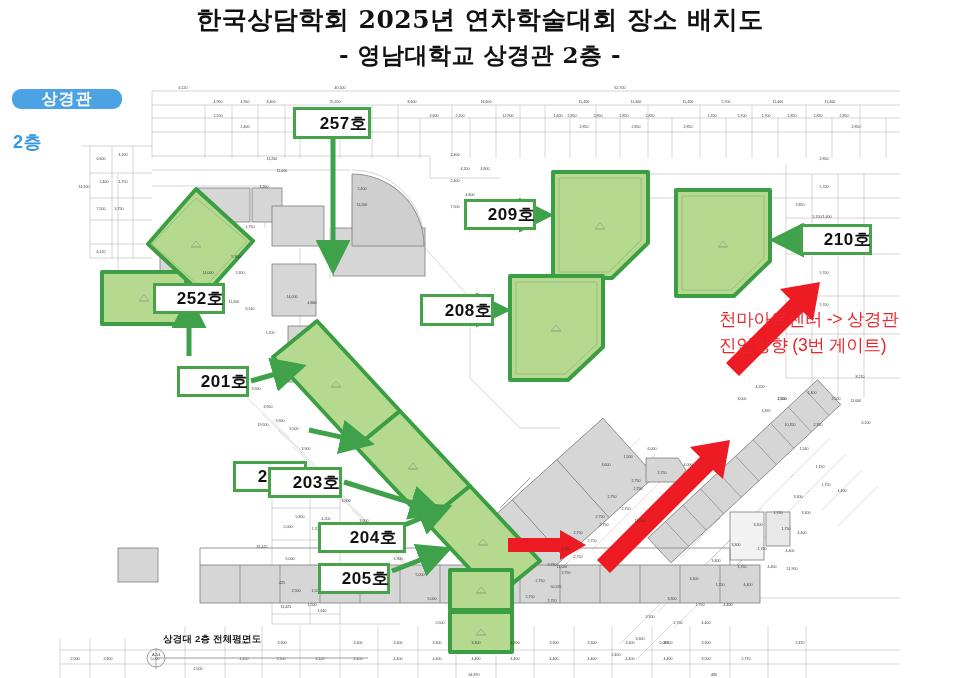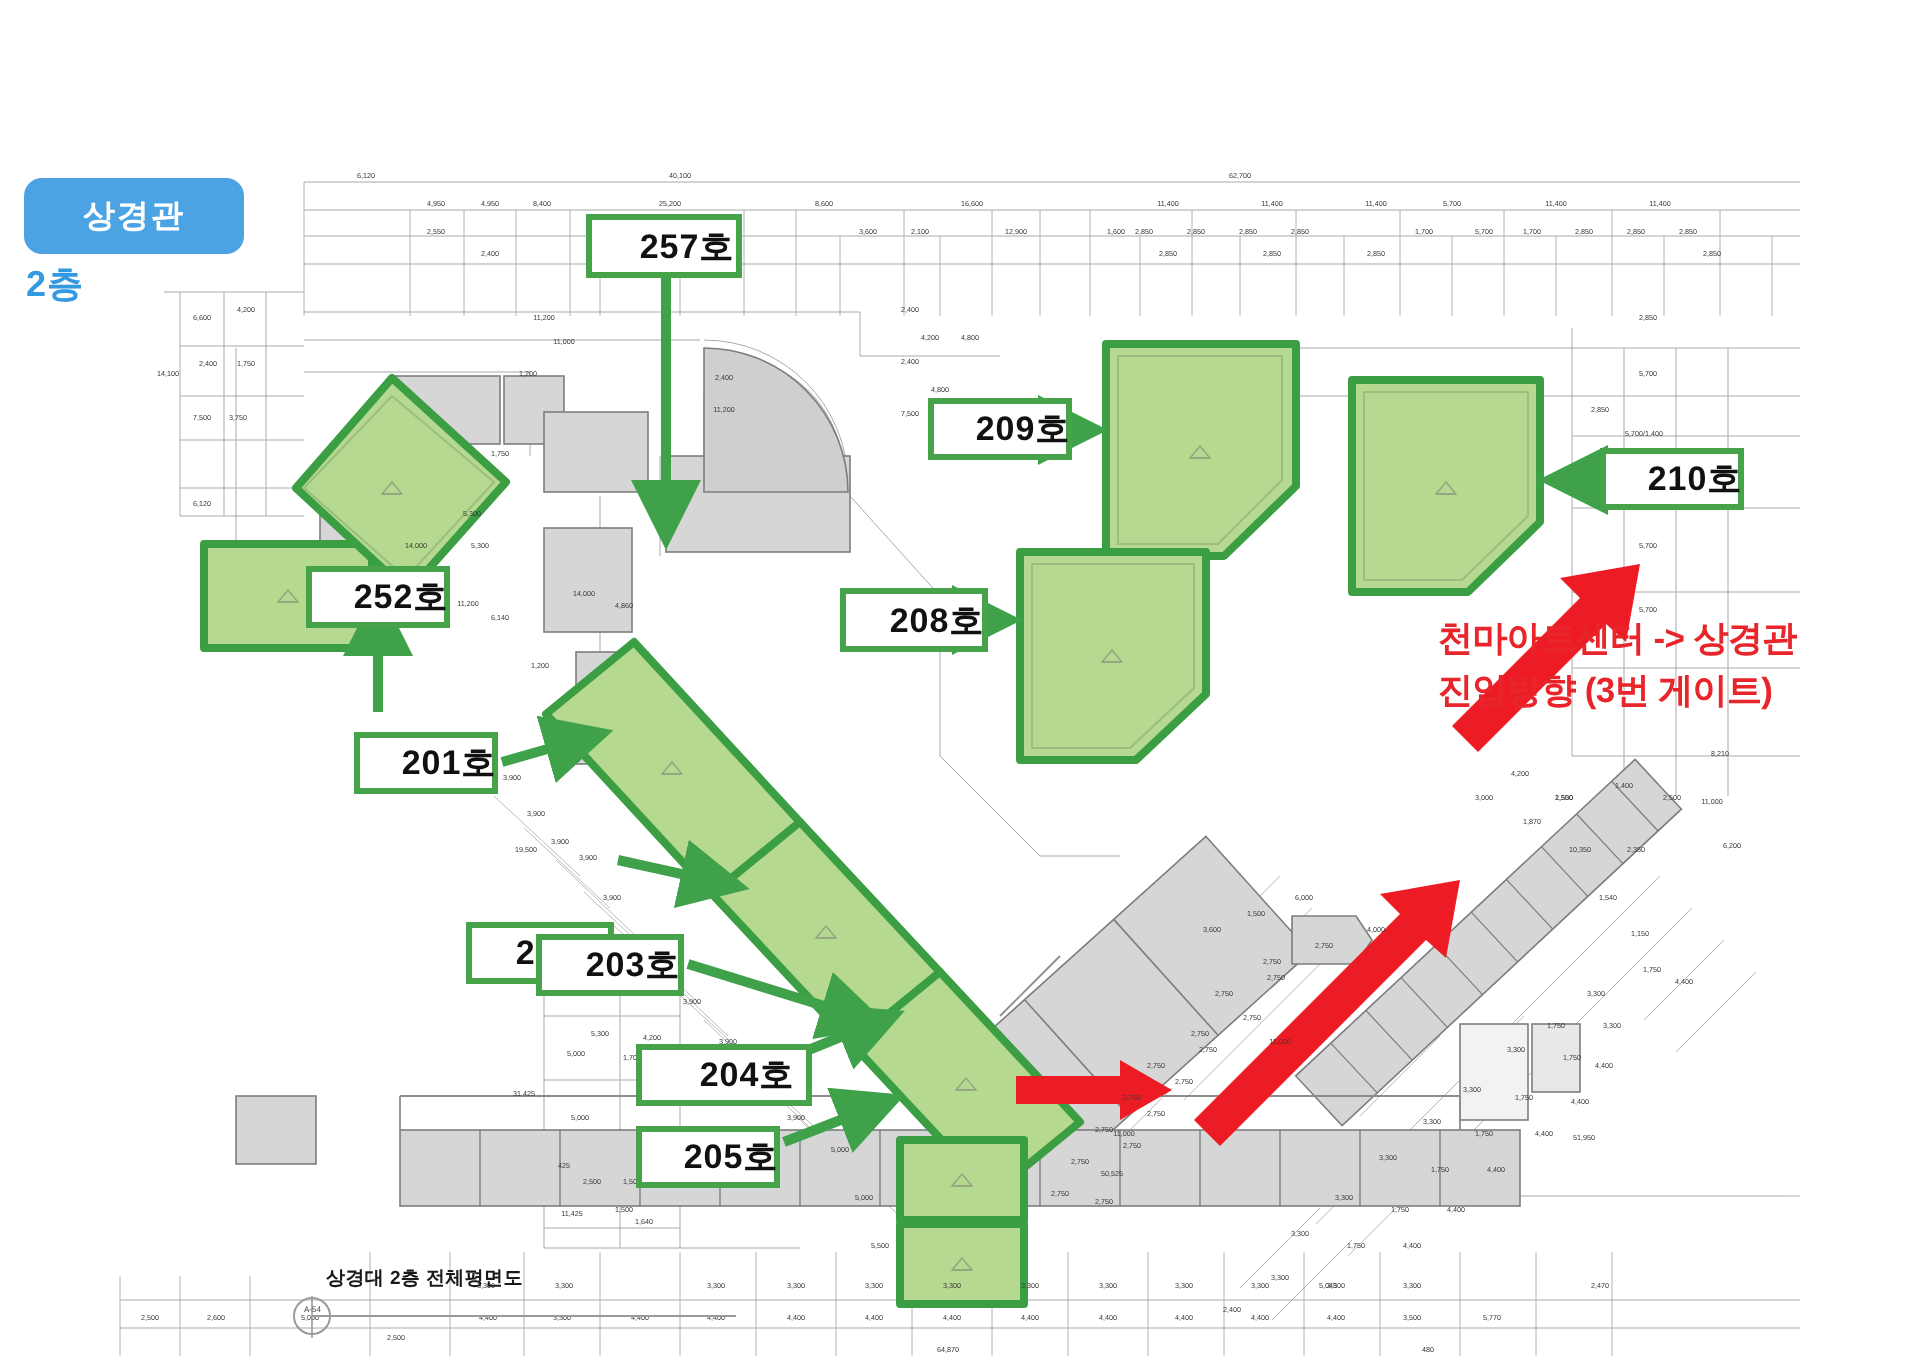--- a/index.html
+++ b/index.html
@@ -19,21 +19,21 @@
     white-space:nowrap;
   }
   .title-line2{
     font-family:"DejaVu Serif","Liberation Serif",serif;
     font-size:23px;font-weight:700;color:#111;letter-spacing:.5px;line-height:34px;
     white-space:nowrap;
   }
 
   
   .bldg-badge{
-    position:absolute;left:12px;top:89px;width:110px;height:38px;
+    position:absolute;left:12px;top:89px;width:110px;height:20px;
     background:#4ba3e3;border-radius:9px;
     color:#ffffff;font-size:16px;font-weight:700;
     display:flex;align-items:center;justify-content:center;
     letter-spacing:1px;
   }
   .floor-label{
     position:absolute;left:13px;top:130px;
     color:#3399e0;font-size:18px;font-weight:700;letter-spacing:.5px;
   }
 
@@ -45,36 +45,40 @@
   .room-tag{
     position:absolute;background:#ffffff;border:3px solid #46a34a;
     color:#111;font-weight:700;font-size:17px;letter-spacing:.5px;
     display:flex;align-items:center;justify-content:center;
     box-sizing:border-box;white-space:nowrap;padding-left:23px;
   }
 
   
   .notice{
     position:absolute;left:719px;top:306px;width:240px;
-    color:#e8252a;font-weight:700;font-size:17.5px;line-height:26px;
+    color:#e8252a;font-weight:400;font-size:17.5px;line-height:26px;
     letter-spacing:-0.3px;text-align:left;
   }
   .notice div{white-space:nowrap;}
 
   
   .plan-caption{
     position:absolute;left:163px;top:633px;
     font-size:9.5px;font-weight:700;color:#1a1a1a;letter-spacing:.2px;
   }
 </style>
 </head>
 <body>
 
 <div id="stage">
 
+  <div class="title-block">
+    <div class="title-line1">한국상담학회 2025년 연차학술대회 장소 배치도</div>
+    <div class="title-line2">- 영남대학교 상경관 2층 -</div>
+  </div>
 
   <div class="bldg-badge">
     <span>상경관</span>
   </div>
   <div class="floor-label">2층</div>
 
   <div id="plan">
   <svg width="960" height="600" viewBox="0 0 960 600" xmlns="http://www.w3.org/2000/svg">
     <defs>
       <marker id="gArrow" markerWidth="7" markerHeight="7" refX="5.6" refY="3.5" orient="auto">

